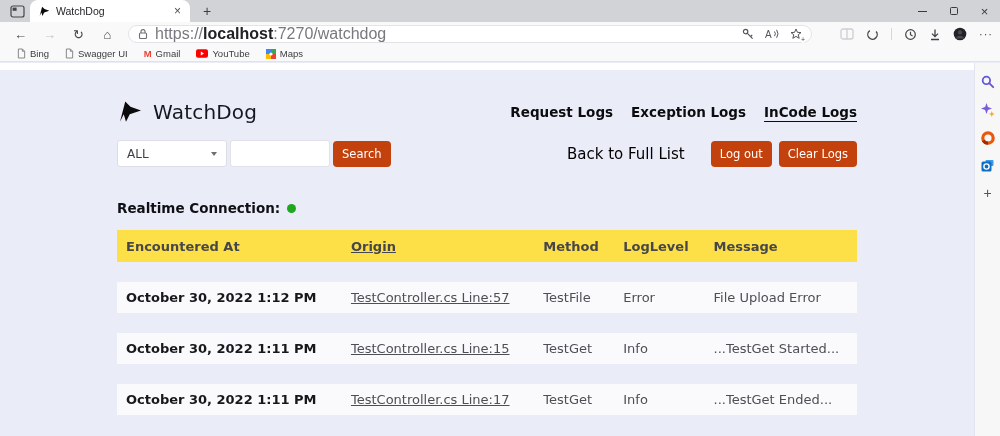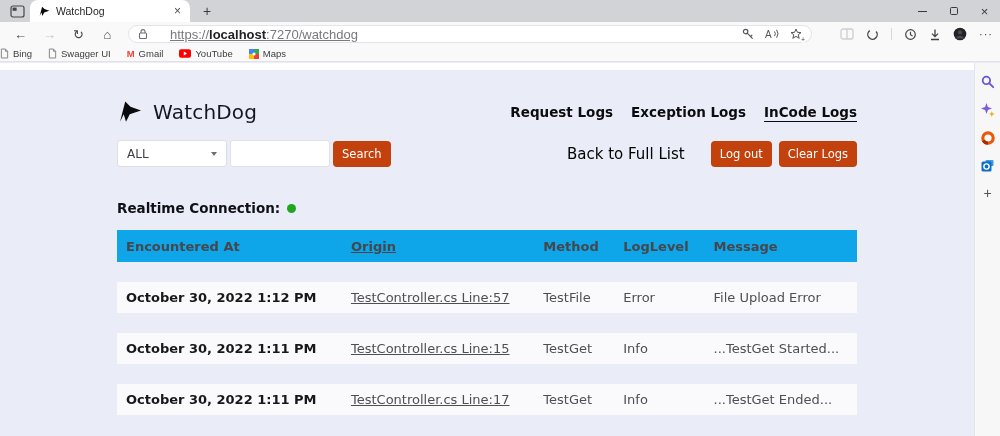--- a/index.html
+++ b/index.html
@@ -18,32 +18,32 @@
   .glyph-min { display:block; width:9px; height:1px; background:#3a3a3e; }
   .glyph-max { display:block; width:8px; height:8px; border:1px solid #3a3a3e; border-radius:1.5px; }
   .win-close { font-size:13px; }
 
   
   .toolbar { position:absolute; top:22px; left:0; right:0; height:24px; background:#f9f9fa; }
   .nav-row { position:absolute; left:6px; top:0; height:24px; display:flex; align-items:center; }
   .nav-btn { width:29px; text-align:center; font-size:13px; color:#46464b; }
   .nav-btn.disabled { color:#c4c4c9; }
   .url-bar { position:absolute; left:128px; top:3px; width:684px; height:18px; background:#fff; border:1px solid #e4e4e8; border-radius:9px; display:flex; align-items:center; padding:0 9px; }
-  .url-text { font-size:13px; color:#78787e; margin-left:22px; flex:1; white-space:nowrap; overflow:hidden;text-decoration:underline; }
+  .url-text { font-size:16px; color:#78787e; margin-left:7px; flex:1; white-space:nowrap; overflow:hidden; }
   .url-host { color:#222226; font-weight:bold; }
   .field-icons { display:flex; align-items:center; gap:11px; }
   .star-wrap { position:relative; width:12px; height:12px; }
   .star-wrap .plus-dot { position:absolute; right:-3px; bottom:-3px; font-size:7px; color:#45454a; background:#fff; border-radius:50%; line-height:6px; }
   .tb-icons { position:absolute; right:7px; top:0; height:24px; display:flex; align-items:center; gap:12px; }
   .tb-divider { width:1px; height:12px; background:#d7d7db; }
   .more-glyph { font-size:11px; color:#45454a; letter-spacing:1px; }
   .readaloud { font-size:10px; color:#55555a; }
 
   
-  .bookmarks { position:absolute; top:46px; left:0; right:0; height:16px; background:#f9f9fa; border-bottom:1px solid #e2e2e6; display:flex; align-items:center; padding-left:0; gap:16px; }
+  .bookmarks { position:absolute; top:46px; left:0; right:0; height:16px; background:#f9f9fa; border-bottom:1px solid #e2e2e6; display:flex; align-items:center; padding-left:17px; gap:16px; }
   .bm { display:flex; align-items:center; gap:4px; font-size:9.5px; color:#3c3c40; white-space:nowrap; }
   .gmail-m { color:#ea4335; font-weight:bold; font-size:9.5px; line-height:1; }
 
   
   .page { position:absolute; top:63px; left:0; right:26px; bottom:0; background:#eaedf8; }
   .page-strip { height:7px; background:#ffffff; }
   .content { width:740px; margin:0 auto; font-family:"DejaVu Sans",sans-serif; }
 
   .row-head { display:flex; justify-content:space-between; align-items:center; margin-top:30px; }
   .brand { display:flex; align-items:center; gap:9px; }
@@ -58,21 +58,21 @@
   .chevron { width:0; height:0; border-left:3.5px solid transparent; border-right:3.5px solid transparent; border-top:4px solid #6e6e76; }
   .search-input { width:100px; height:27px; border:1px solid #e0e1ea; border-radius:3px; background:#fff; padding:0 7px; font-size:12px; font-family:inherit; color:#333; }
   .btn-dark { background:#c2410c; color:#fff; border:none; border-radius:4px; font-size:11.5px; padding:6px 9px; font-family:inherit; cursor:default;text-align:center; }
   .session { display:flex; align-items:center; gap:7px; }
   .back-link { color:#000000; font-size:15px; text-decoration:none; margin-right:19px; }
 
   .realtime { margin-top:33px; display:flex; align-items:center; font-size:13.5px; font-weight:bold; color:#0f0f14; }
   .status-dot { width:9px; height:9px; border-radius:50%; background:#1fa71f; margin-left:7px; }
 
   .logtable { margin-top:14px; }
-  .t-head { display:flex; align-items:center; height:32px; background:#0ea5e9;justify-content:center; }
+  .t-head { display:flex; align-items:center; height:32px; background:#fde047; }
   .t-row  { display:flex; align-items:center; height:31px; background:#fafafc; margin-top:20px; }
   .cell { padding-left:9px; overflow:hidden; white-space:nowrap; }
   .c1 { width:30.4%; } .c2 { width:26%;text-decoration:underline; } .c3 { width:10.8%; } .c4 { width:12.2%; } .c5 { width:20.6%; }
   .t-head .cell { font-size:13px; font-weight:bold; color:#46464b; }
   .t-row .cell { font-size:13px; color:#4e4e55; }
   .t-row .cell.date { font-weight:bold; color:#17171c; }
 
   .pagination { margin-top:44px; text-align:center; font-size:14.5px; color:#b3b8cc; }
 
   

